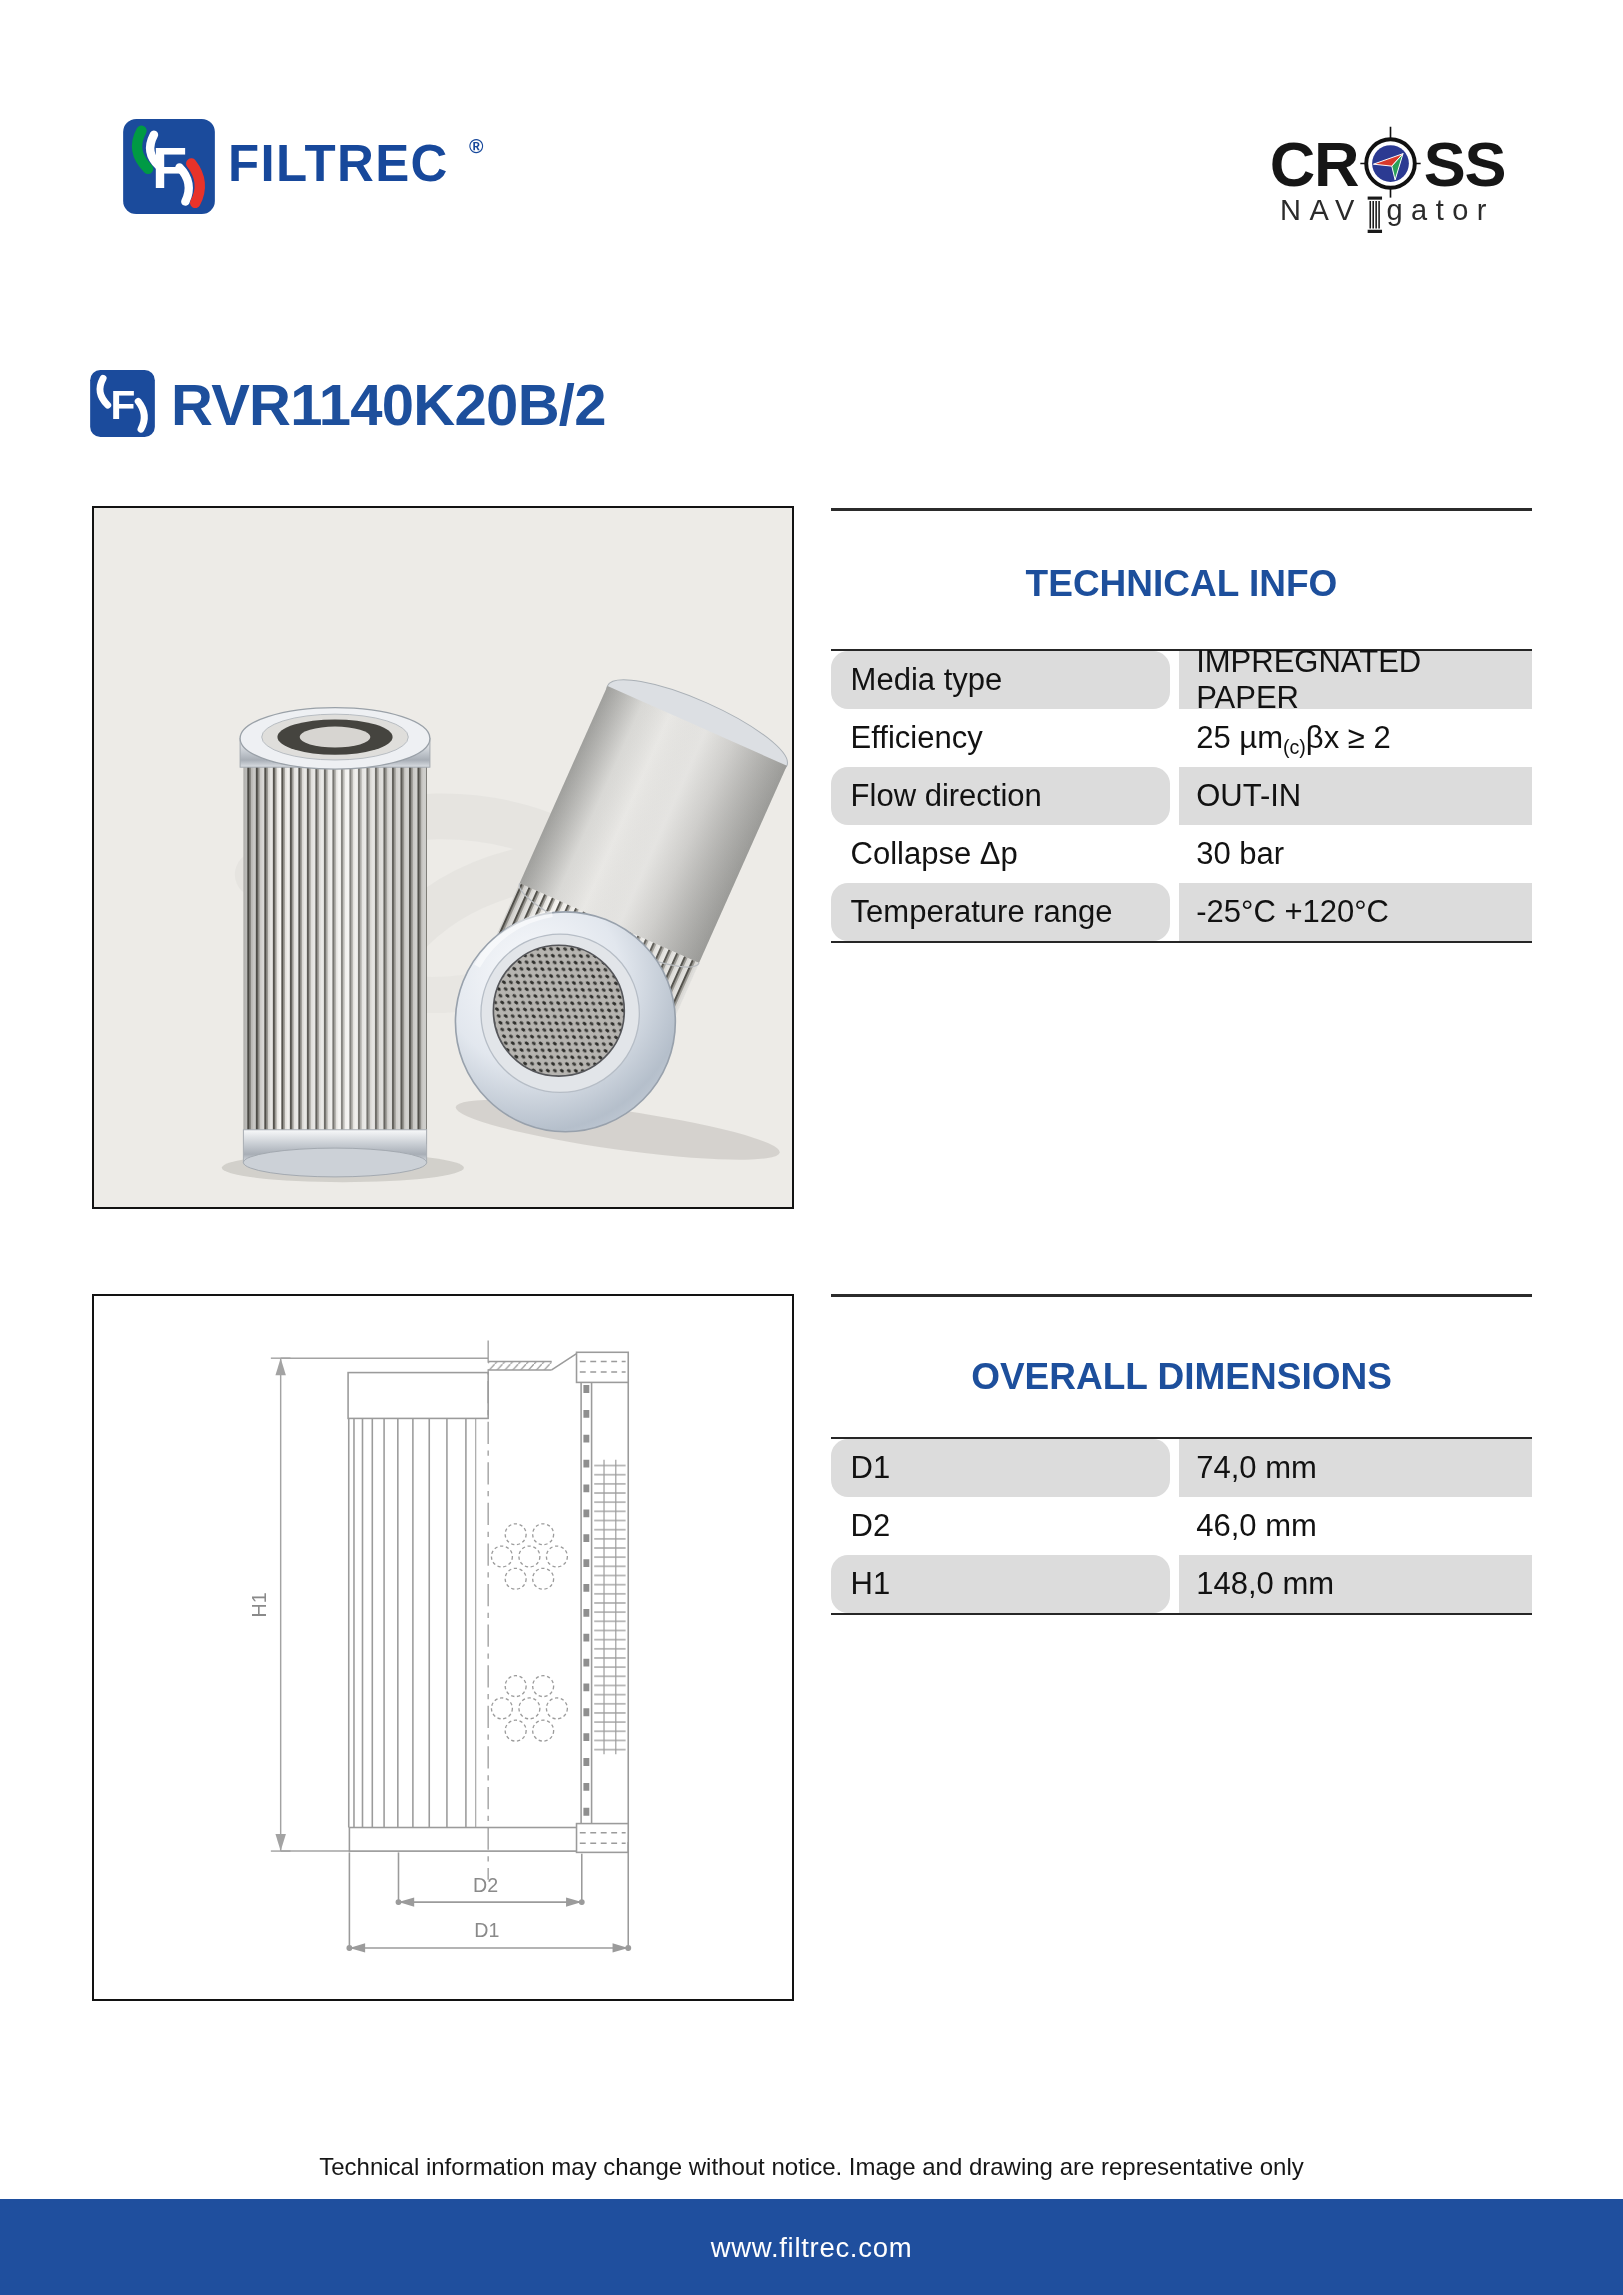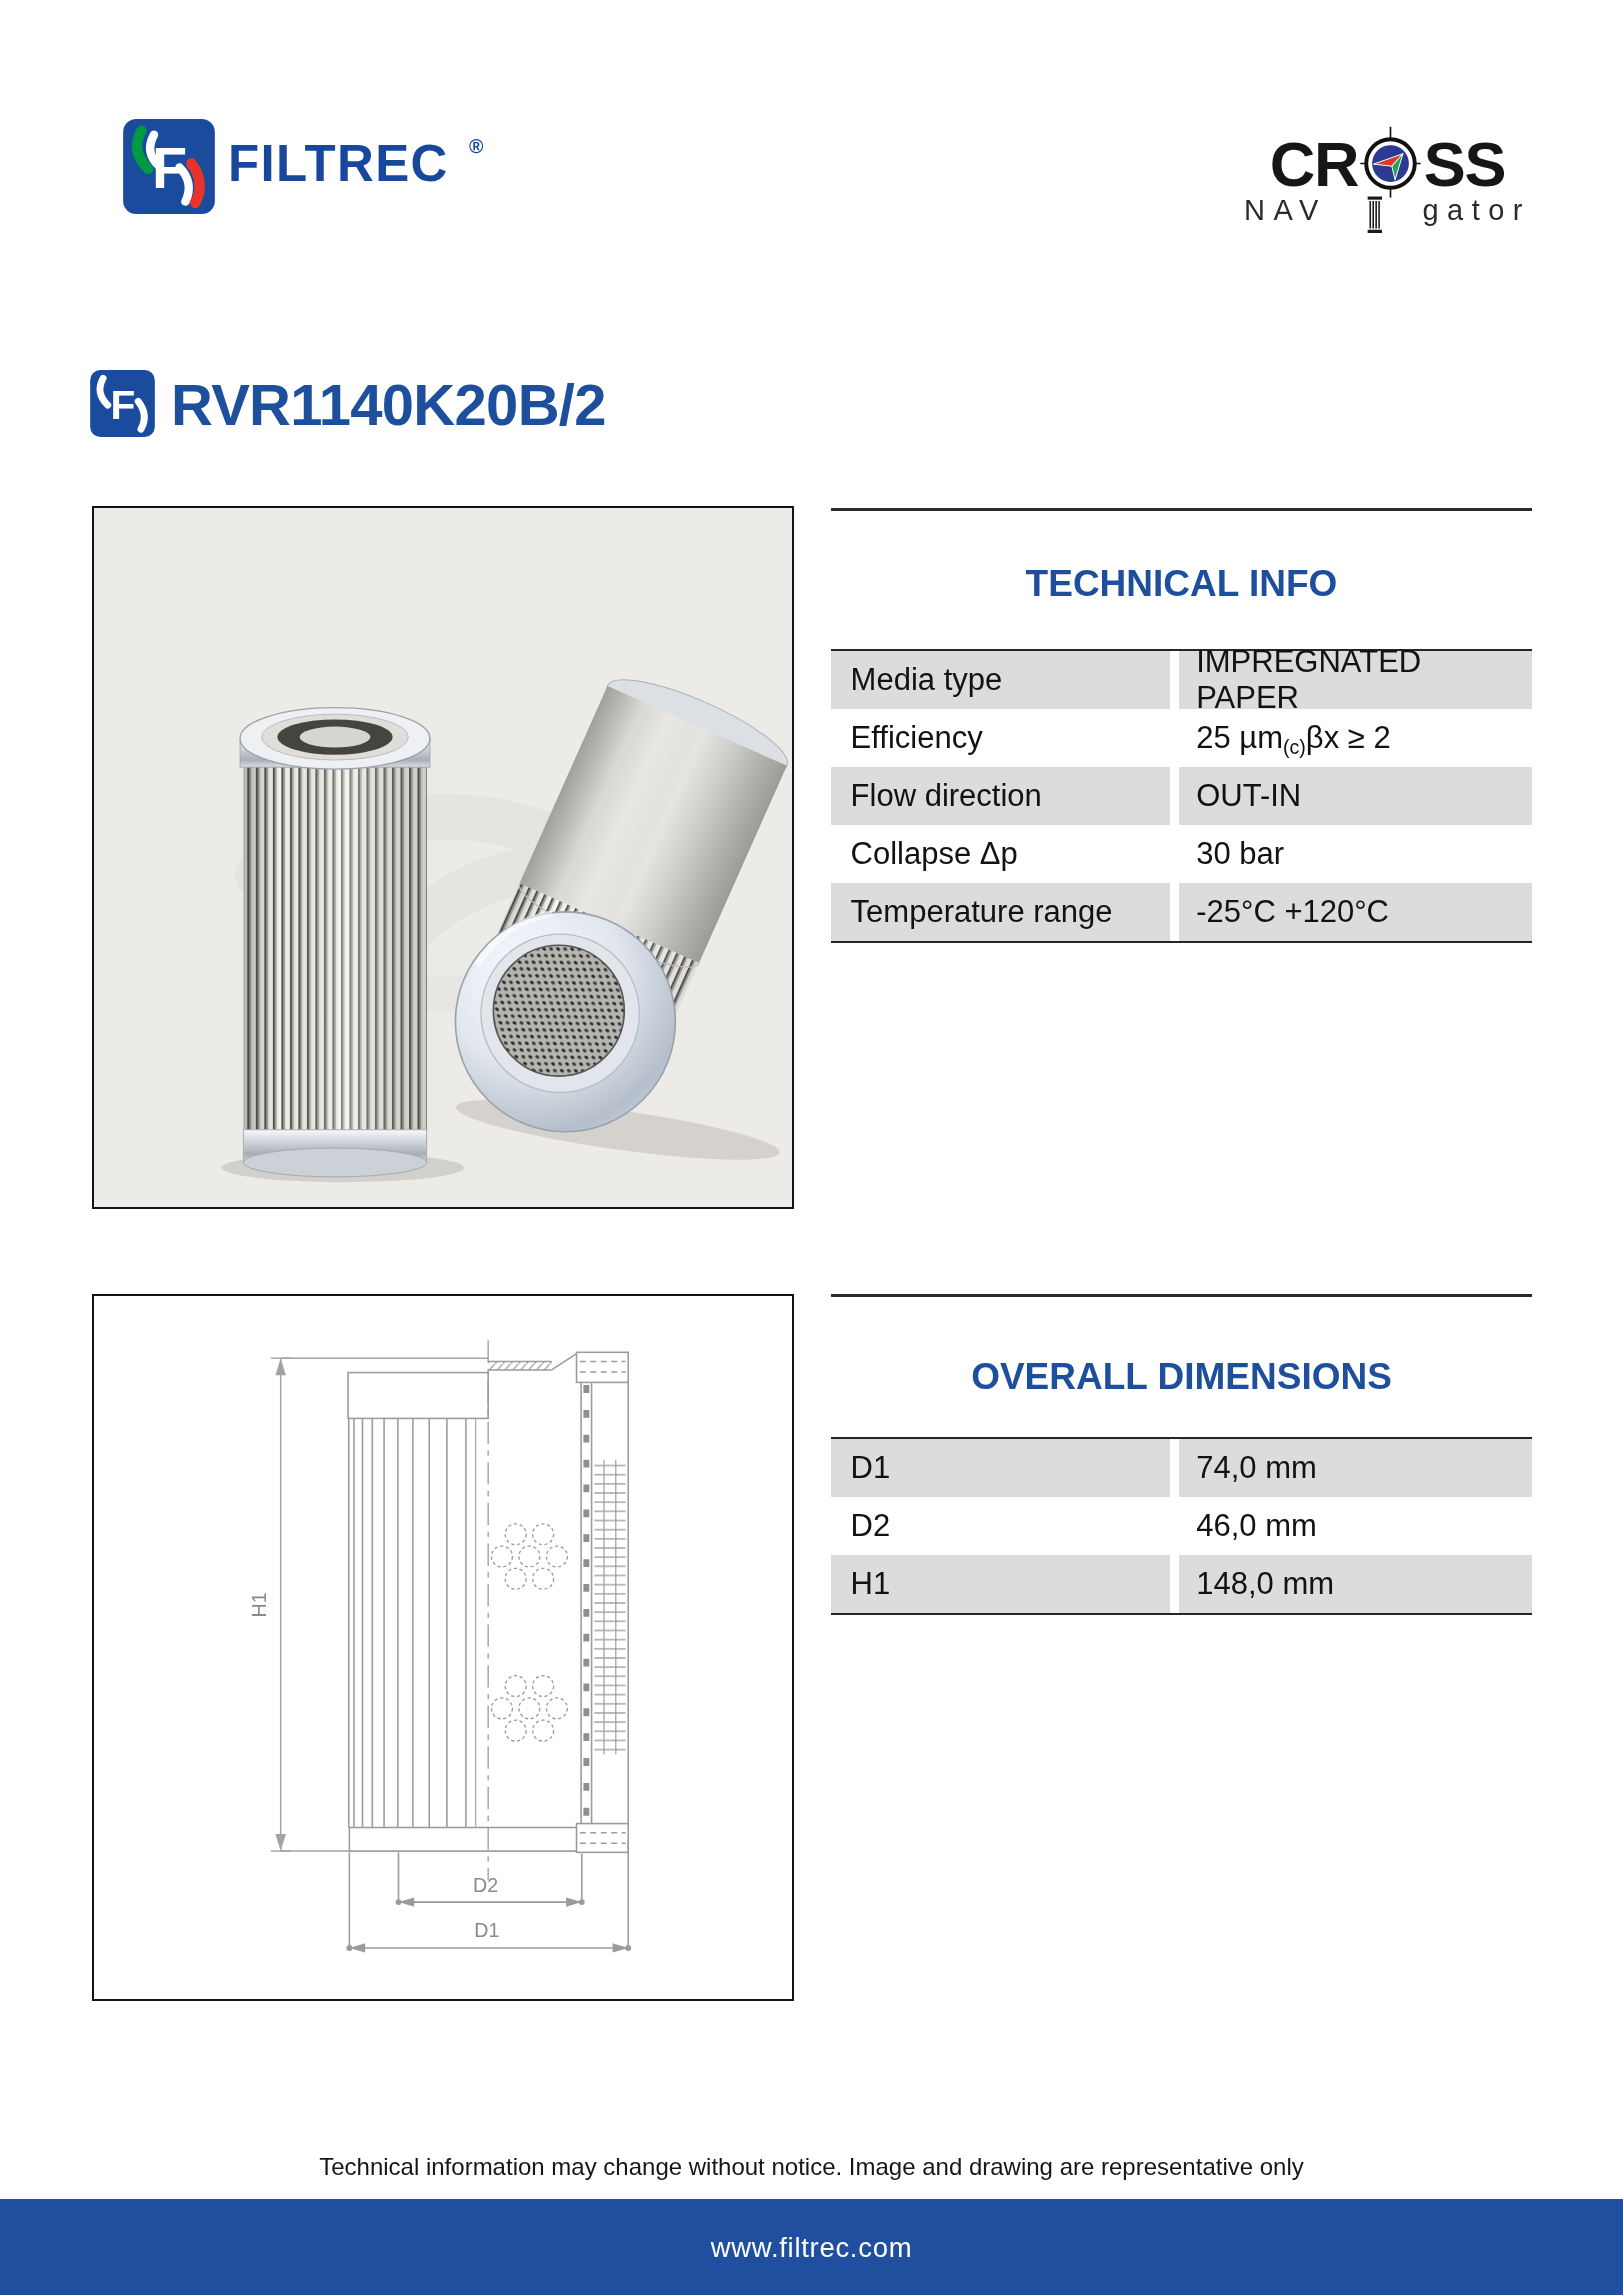--- a/index.html
+++ b/index.html
@@ -11,36 +11,36 @@
 
   
   .filtrec-word{
     left:228px;top:135px;font-size:51px;font-weight:bold;color:#17489b;
     letter-spacing:1.3px;line-height:58px;
   }
   .reg-mark{left:469px;top:135px;font-size:19.6px;font-weight:bold;color:#17489b;}
   .cross-lockup{left:1247px;top:124px;width:281px;display:flex;align-items:center;justify-content:center;}
   .cross-big{font-size:63px;font-weight:900;color:#161616;letter-spacing:-1.3px;line-height:72px;}
   .nav-line{left:1247px;top:191px;width:281px;display:flex;align-items:center;justify-content:center;
-    font-size:29px;color:#2b2b2b;letter-spacing:8.5px;line-height:34px;font-weight:400;gap:36px;}
+    font-size:29px;color:#2b2b2b;letter-spacing:8.5px;line-height:34px;font-weight:400;}
 
   
   .product-title{left:171px;top:372px;font-size:58px;font-weight:bold;color:#1d4f9c;line-height:65px;letter-spacing:-0.7px;}
 
   
   .frame{border:2px solid #121212;background:#edebe7;}
   .photo-box{left:92px;top:506px;width:698px;height:699px;}
   .draw-box{left:92px;top:1294px;width:698px;height:703px;background:#ffffff;}
 
   
   .sep{left:831px;width:701px;height:2.6px;background:#2b2b2b;}
   .section-title{left:831px;width:701px;text-align:center;font-size:37px;font-weight:bold;color:#1d4f9c;letter-spacing:0px;line-height:41px;}
   .spec-table{left:831px;width:701px;border-top:2px solid #262626;border-bottom:2px solid #262626;}
   .spec-row{display:flex;height:58px;}
-  .spec-row .cl{width:339px;display:flex;align-items:center;padding-left:19.6px;box-sizing:border-box;}
+  .spec-row .cl{width:339px;display:flex;align-items:center;padding-left:19.6px;box-sizing:border-box;border-radius:17px;}
   .spec-row .gut{width:9.2px;background:#ffffff;}
   .spec-row .cv{flex:1;display:flex;align-items:center;padding-left:17px;box-sizing:border-box;}
   .spec-row.g .cl,.spec-row.g .cv{background:#dcdcdc;}
   .spec-row.w .cl,.spec-row.w .cv{background:#ffffff;}
   .spec-row{font-size:31px;color:#121212;}
   .sub{font-size:19.6px;position:relative;top:9.2px;}
 
   
   .disclaimer{left:0;top:2154px;width:1623px;text-align:center;font-size:24px;color:#161616;line-height:26px;}
   .footer-bar{left:0;top:2199px;width:1623px;height:97px;background:#1f4f9e;display:flex;align-items:center;justify-content:center;}

